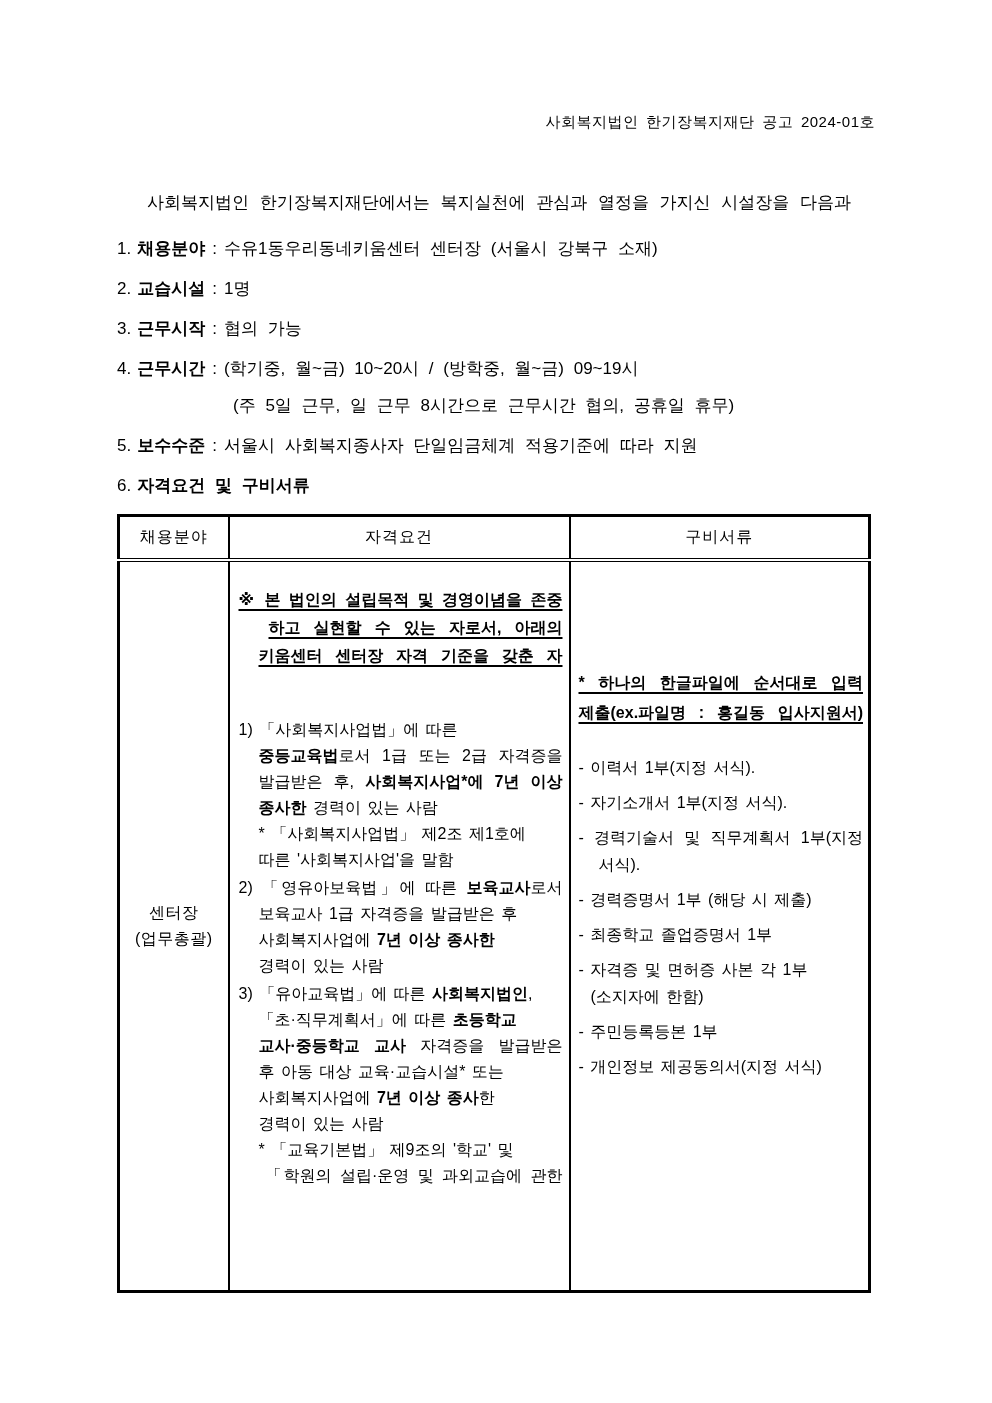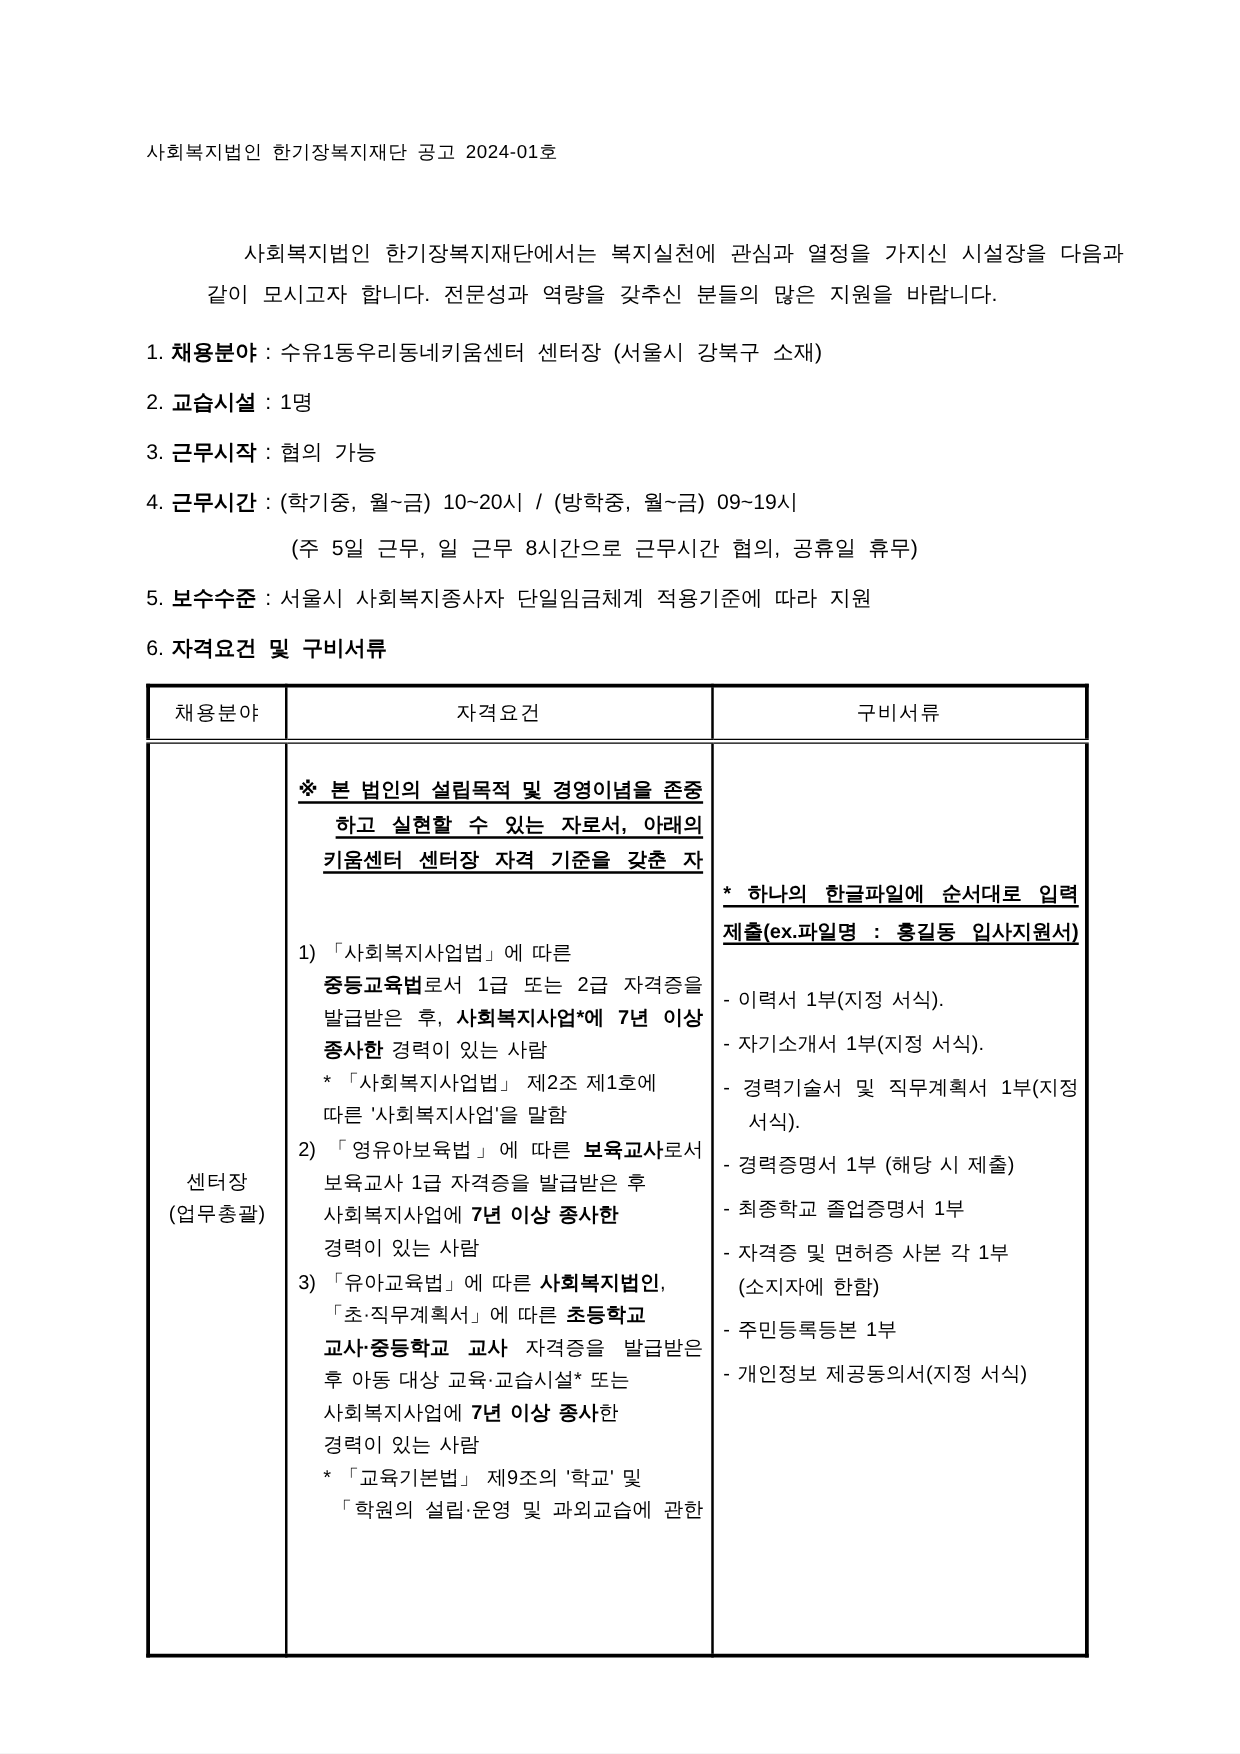--- a/index.html
+++ b/index.html
@@ -11,34 +11,34 @@
     color:#000;
     font-family:"Liberation Sans","DejaVu Sans",sans-serif;
     box-sizing:border-box;
     padding:112px 117px 0 117px;
     overflow:hidden;
   }
   .b{font-weight:bold;}
   .nowrap{white-space:nowrap;}
 
   .doc-number{
-    font-size:15px;line-height:20px;letter-spacing:.5px;word-spacing:3px;
+    font-size:15px;line-height:20px;letter-spacing:.5px;word-spacing:3px;text-align:right;
   }
   .doc-title{
     margin-top:46px;
     text-align:center;
     font-size:30px;line-height:36px;font-weight:bold;
     letter-spacing:1.5px;word-spacing:10px;
   }
   .doc-title .u{
     text-decoration:underline;
     text-decoration-thickness:2.5px;
     text-underline-offset:6px;
   }
-  .intro{margin-top:54px;font-size:17px;line-height:33px;word-spacing:6px;margin-left:48px;}
+  .intro{margin-top:54px;font-size:17px;line-height:33px;word-spacing:6px;}
   .intro .l1{padding-left:30px;}
 
   .num-list{margin-top:18px;}
   .num-item{font-size:17px;line-height:24px;margin-bottom:16px;word-spacing:5px;}
   .num-item .num{margin-right:6px;}
   .num-item .colon{margin:0 7px;}
   .num-item .cont{padding-left:116px;margin-top:13px;}
 
   table.req{
     margin-top:13px;
@@ -89,21 +89,20 @@
 </head>
 <body>
 
 <div class="page">
 
   <div class="doc-number nowrap">사회복지법인 한기장복지재단 공고 2024-01호</div>
 
 
   <div class="intro">
     <div class="l1 nowrap">사회복지법인 한기장복지재단에서는 복지실천에 관심과 열정을 가지신 시설장을 다음과</div>
-    <div class="nowrap">같이 모시고자 합니다. 전문성과 역량을 갖추신 분들의 많은 지원을 바랍니다.</div>
   </div>
 
   <div class="num-list">
     <div class="num-item nowrap">
       <span class="num">1.</span><span class="b">채용분야</span><span class="colon">:</span><span>수유1동우리동네키움센터 센터장 (서울시 강북구 소재)</span>
     </div>
     <div class="num-item nowrap">
       <span class="num">2.</span><span class="b">교습시설</span><span class="colon">:</span><span>1명</span>
     </div>
     <div class="num-item nowrap">

